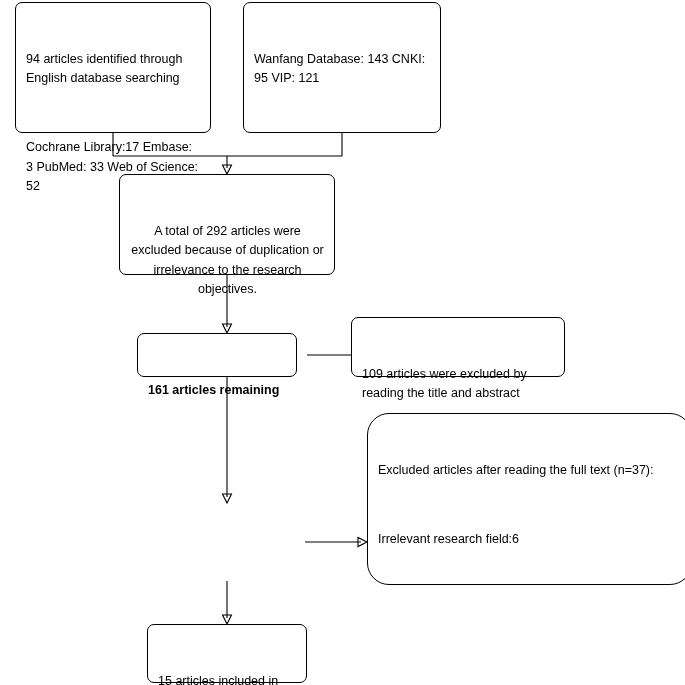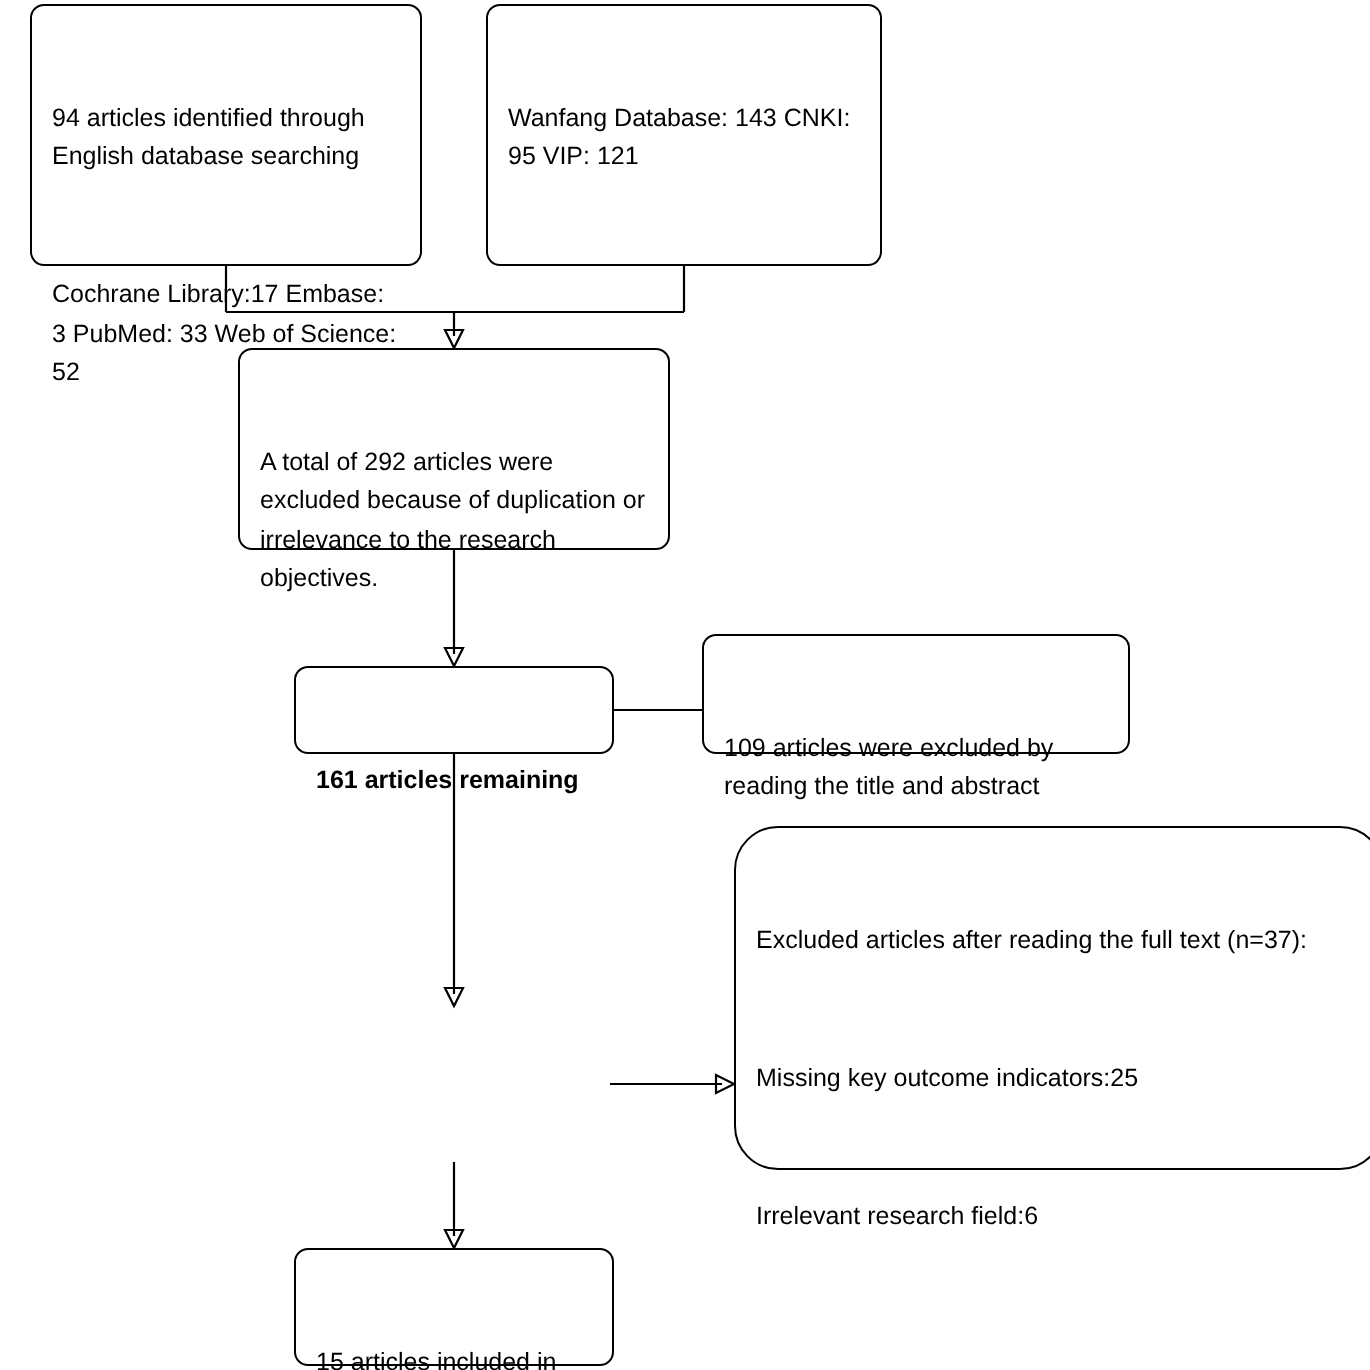--- a/index.html
+++ b/index.html
@@ -47,22 +47,22 @@
     pointer-events: none;
   }
   svg.edges line, svg.edges path {
     stroke: #000000;
     stroke-width: 1.1px;
     fill: none;
   }
   
   #n-english   { left: 2px;   top: 2px;   width: 196px; height: 131px; }
   #n-chinese   { left: 230px; top: 2px;   width: 198px; height: 131px; }
-  #n-excluded  { left: 106px; top: 174px; width: 216px; height: 101px; }
-  #n-remaining { left: 134px; top: 333px; width: 160px; height: 44px; font-weight: bold;  }
+  #n-excluded  { left: 106px; top: 174px; width: 216px; height: 101px; text-align: center; }
+  #n-remaining { left: 124px; top: 333px; width: 160px; height: 44px; font-weight: bold;  }
   #n-titleabs  { left: 338px; top: 317px; width: 214px; height: 60px;  }
   #n-fulltext  { left: 134px; top: 503px; width: 158px; height: 78px;  }
   #n-fullexcl  { left: 354px; top: 413px; width: 325px; height: 172px; border-radius: 22px; }
   #n-included  { left: 134px; top: 624px; width: 160px; height: 59px;  }
 </style>
 </head>
 <body>
 
 <div id="flow">
 
@@ -110,21 +110,20 @@
     <p class="para">161 articles remaining</p>
   </div>
 
   <div class="node" id="n-titleabs">
     <p class="para">109 articles were excluded by reading the title and abstract</p>
   </div>
 
 
   <div class="node" id="n-fullexcl">
     <p class="para">Excluded articles after reading the full text (n=37):</p>
-    <p class="para">Missing key outcome indicators:25</p>
     <p class="para">Irrelevant research field:6</p>
     
   </div>
 
   <div class="node" id="n-included">
     <p class="para">15 articles included in the meta-analysis</p>
   </div>
 
 </div>
 

